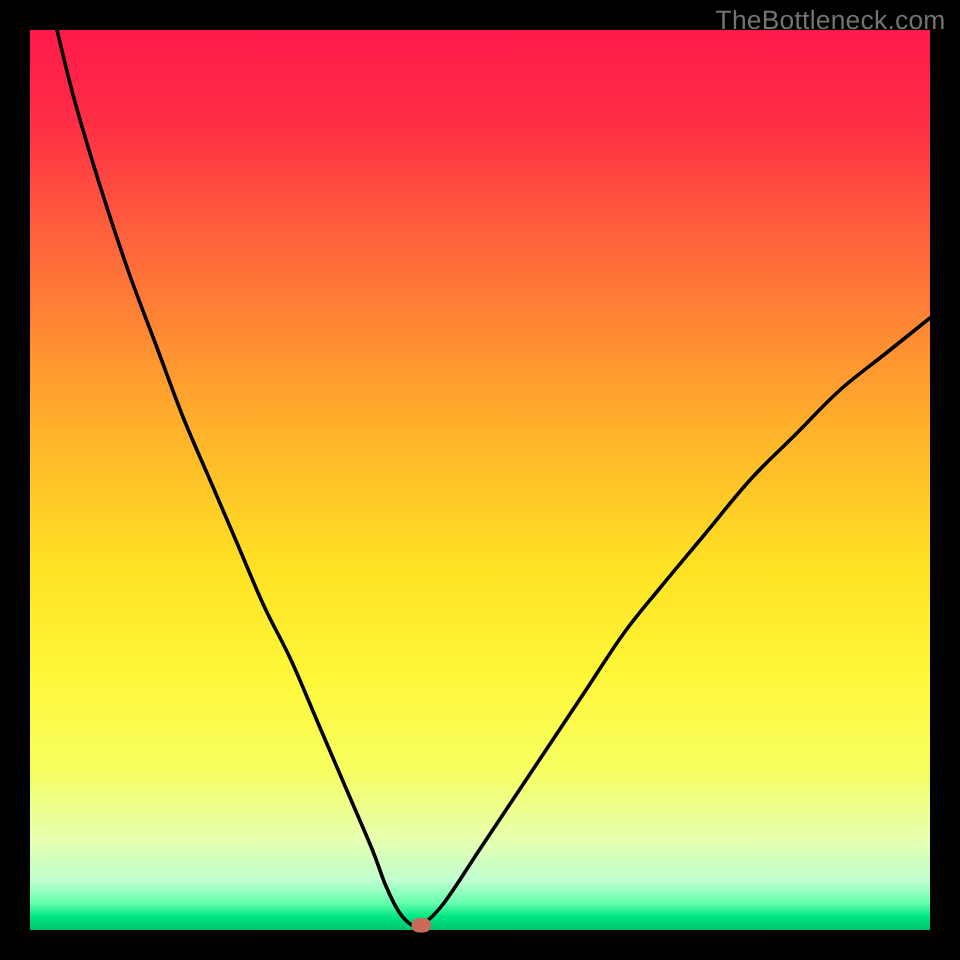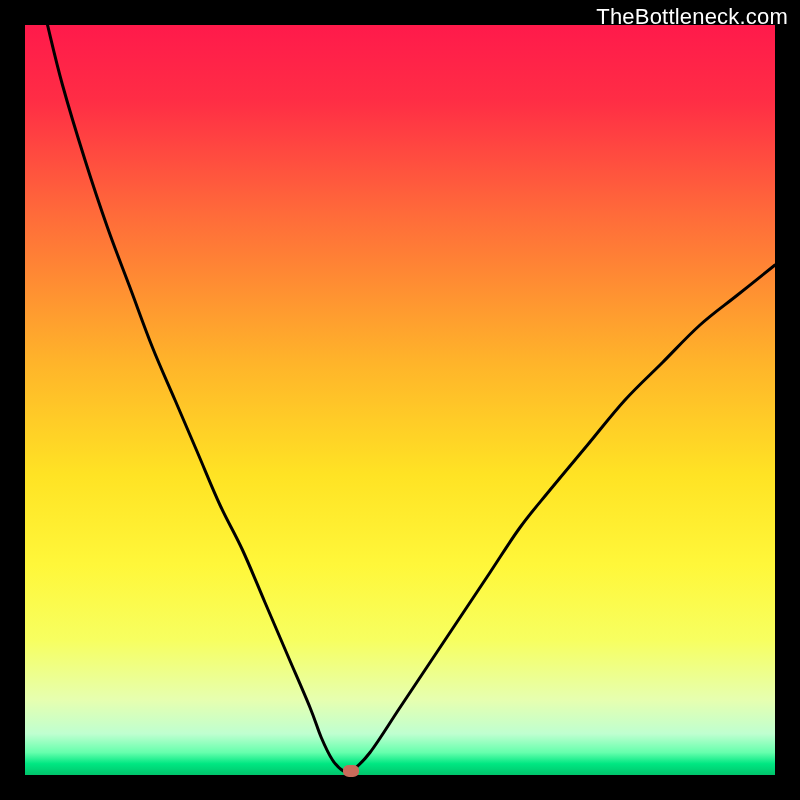--- a/index.html
+++ b/index.html
@@ -7,21 +7,21 @@
     width: 800px;
     height: 800px;
     background: #000;
     position: relative;
     font-family: Arial, Helvetica, sans-serif;
   }
   .watermark {
     position: absolute;
     top: 4px;
     right: 12px;
-    color: #ffffff;
+    color: #737373;
     font-size: 22px;
     font-weight: 400;
     z-index: 10;
     letter-spacing: 0.2px;
   }
   .plot-frame {
     position: absolute;
     left: 25px;
     top: 25px;
     width: 750px;

